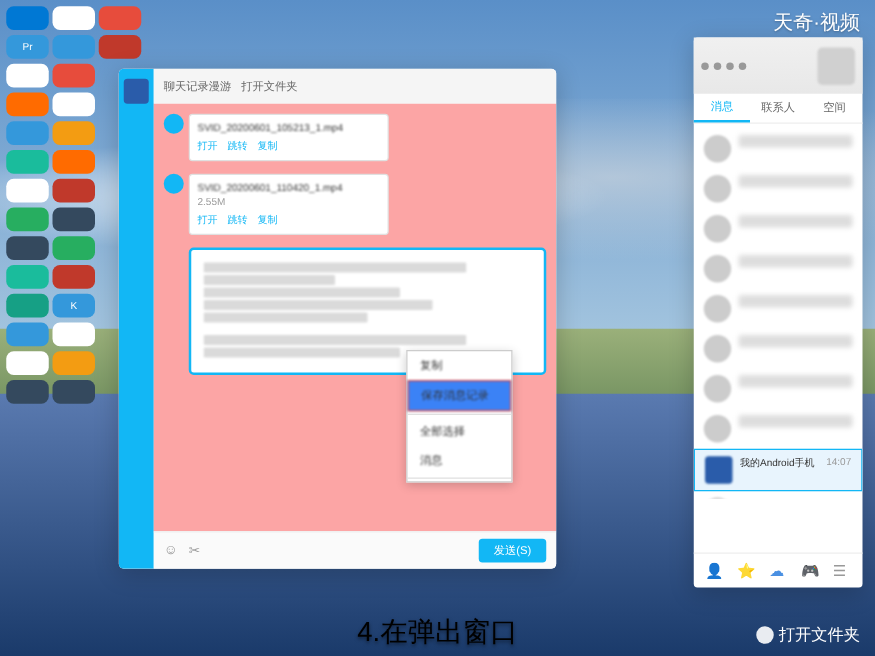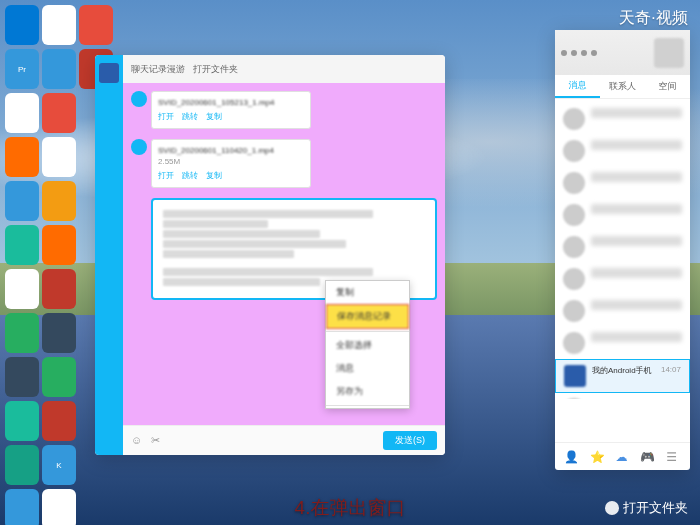--- a/index.html
+++ b/index.html
@@ -5,46 +5,46 @@
 *{margin:0;padding:0;box-sizing:border-box;font-family:"Microsoft YaHei",Arial,sans-serif}
 body{width:700px;height:525px;overflow:hidden;position:relative;background:linear-gradient(to bottom,#6ba3d6 0%,#8fb8d8 25%,#a8c5dd 45%,#7a9b6e 55%,#4a6bb0 75%,#2a4a8a 100%)}
 .sky{position:absolute;top:0;left:0;width:100%;height:55%;background:linear-gradient(to bottom,#5a8fc8,#a8c8e0)}
 .clouds{position:absolute;top:15%;left:0;width:100%;height:30%;background:radial-gradient(ellipse at 30% 50%,rgba(255,255,255,0.8) 0%,transparent 40%),radial-gradient(ellipse at 70% 40%,rgba(200,210,220,0.7) 0%,transparent 50%)}
 .field{position:absolute;top:50%;left:0;width:100%;height:15%;background:linear-gradient(to bottom,#9ab07a,#6a8a5a)}
 .water{position:absolute;top:60%;left:0;width:100%;height:40%;background:linear-gradient(to bottom,#5a7ab0,#1a3a6a)}
 .desktop{position:absolute;top:0;left:0;width:100%;height:100%;z-index:1}
 .icons-col{position:absolute;top:5px;left:5px;display:flex;flex-direction:column;gap:4px}
 .icons-col2{position:absolute;top:5px;left:42px;display:flex;flex-direction:column;gap:4px}
 .icons-col3{position:absolute;top:5px;left:79px;display:flex;flex-direction:column;gap:4px}
-.di{width:34px;height:40px;border-radius:6px;display:flex;align-items:center;justify-content:center;font-size:8px;color:#fff;cursor:pointer;filter:blur(0.3px)}
+.di{width:34px;height:19px;border-radius:6px;display:flex;align-items:center;justify-content:center;font-size:8px;color:#fff;cursor:pointer;filter:blur(0.3px)}
 .di1{background:#0078d4}.di2{background:#fff;color:#333}.di3{background:#ff6b00}.di4{background:#e74c3c}
 .di5{background:#3498db}.di7{background:#1abc9c}.di8{background:#34495e}
 .di9{background:#f39c12}.di10{background:#27ae60}.di11{background:#c0392b}.di12{background:#16a085}
 .brand-top{position:absolute;top:8px;right:12px;color:#fff;font-size:16px;font-weight:300;z-index:100;text-shadow:0 1px 2px rgba(0,0,0,0.3)}
 .brand-bot{position:absolute;bottom:8px;right:12px;color:#fff;font-size:13px;z-index:100;display:flex;align-items:center;gap:4px}
 .brand-bot::before{content:"";width:14px;height:14px;background:#fff;border-radius:50%;opacity:0.9}
-.subtitle{position:absolute;bottom:4px;left:50%;transform:translateX(-50%);color:#7f1d1d;font-size:19px;font-weight:400;z-index:100;text-shadow:0 1px 3px rgba(0,0,0,0.5)}
+.subtitle{position:absolute;bottom:4px;left:50%;transform:translateX(-50%);color:#000000;font-size:22px;font-weight:400;z-index:100;text-shadow:0 1px 3px rgba(0,0,0,0.5)}
 .chat-win{position:absolute;top:55px;left:95px;width:350px;height:400px;background:#fff;border-radius:4px;box-shadow:0 4px 20px rgba(0,0,0,0.2);z-index:10;overflow:hidden}
 .chat-side{position:absolute;top:0;left:0;width:28px;height:100%;background:#12b7f5}
 .chat-avatar{width:20px;height:20px;background:#2a5caa;border-radius:3px;margin:8px auto}
 .chat-head{position:absolute;top:0;left:28px;right:0;height:28px;background:#f5f5f5;display:flex;align-items:center;padding:0 8px;font-size:9px;color:#666}
 .chat-head span{margin-right:8px}
-.chat-body{position:absolute;top:28px;left:28px;right:0;bottom:30px;background:#f0abfc;padding:8px;overflow:hidden}
+.chat-body{position:absolute;top:28px;left:28px;right:0;bottom:30px;background:#fca5a5;padding:8px;overflow:hidden}
 .msg{margin-bottom:10px;position:relative;padding-left:20px}
 .msg-av{position:absolute;left:0;top:0;width:16px;height:16px;background:#12b7f5;border-radius:50%}
 .file-box{background:#fff;border:1px solid #e0e0e0;border-radius:3px;padding:6px;font-size:8px;color:#333;width:160px}
 .file-name{color:#333;filter:blur(1px)}
 .file-size{color:#999;margin-top:2px}
 .file-act{display:flex;gap:8px;margin-top:4px;color:#12b7f5;font-size:8px}
 .text-box{background:#fff;border:2px solid #12b7f5;border-radius:4px;padding:10px;font-size:8px;color:#555;line-height:1.8;position:relative}
 .text-box .line{filter:blur(1px);margin-bottom:2px;height:8px;background:#888;opacity:0.3;border-radius:1px}
 .text-box .line.w60{width:60%}.text-box .line.w40{width:40%}.text-box .line.w80{width:80%}.text-box .line.w50{width:50%}.text-box .line.w70{width:70%}
 .ctx-menu{position:absolute;top:280px;left:325px;width:85px;background:#fff;border:1px solid #ccc;box-shadow:0 2px 8px rgba(0,0,0,0.2);z-index:50;font-size:9px}
 .ctx-item{padding:5px 10px;color:#333;cursor:pointer;filter:blur(0.8px)}
-.ctx-item.hl{border:1.5px solid #d44;background:#fde047}
+.ctx-item.hl{border:1.5px solid #d44;background:#3b82f6}
 .ctx-sep{height:1px;background:#e0e0e0;margin:2px 0}
 .chat-foot{position:absolute;bottom:0;left:28px;right:0;height:30px;background:#fafafa;border-top:1px solid #eee;display:flex;align-items:center;padding:0 8px;gap:6px}
 .chat-foot .tool{width:14px;height:14px;color:#999;font-size:11px}
 .send-btn{position:absolute;right:8px;bottom:5px;background:#12b7f5;color:#fff;padding:3px 12px;border-radius:3px;font-size:9px}
 .contact-win{position:absolute;top:30px;right:10px;width:135px;height:440px;background:#fff;border-radius:3px;box-shadow:0 4px 20px rgba(0,0,0,0.2);z-index:10}
 .cw-head{height:45px;background:linear-gradient(to bottom,#f0f0f0,#e8e8e8);display:flex;align-items:center;padding:0 6px;gap:4px}
 .cw-head .dot{width:6px;height:6px;border-radius:50%;background:#999}
 .cw-av{width:30px;height:30px;background:#d0d0d0;border-radius:4px;margin-left:auto;filter:blur(1px)}
 .cw-tabs{display:flex;height:24px;border-bottom:1px solid #eee;font-size:9px}
 .cw-tab{flex:1;display:flex;align-items:center;justify-content:center;color:#666;cursor:pointer}
@@ -157,21 +157,20 @@
     <div class="send-btn">发送(S)</div>
   </div>
 </div>
 
 <div class="ctx-menu">
   <div class="ctx-item">复制</div>
   <div class="ctx-item hl">保存消息记录</div>
   <div class="ctx-sep"></div>
   <div class="ctx-item">全部选择</div>
   <div class="ctx-item">消息</div>
-  <div class="ctx-item">另存为</div>
   <div class="ctx-sep"></div>
 </div>
 
 <div class="contact-win">
   <div class="cw-head">
     <div class="dot"></div>
     <div class="dot"></div>
     <div class="dot"></div>
     <div class="dot"></div>
     <div class="cw-av"></div>

